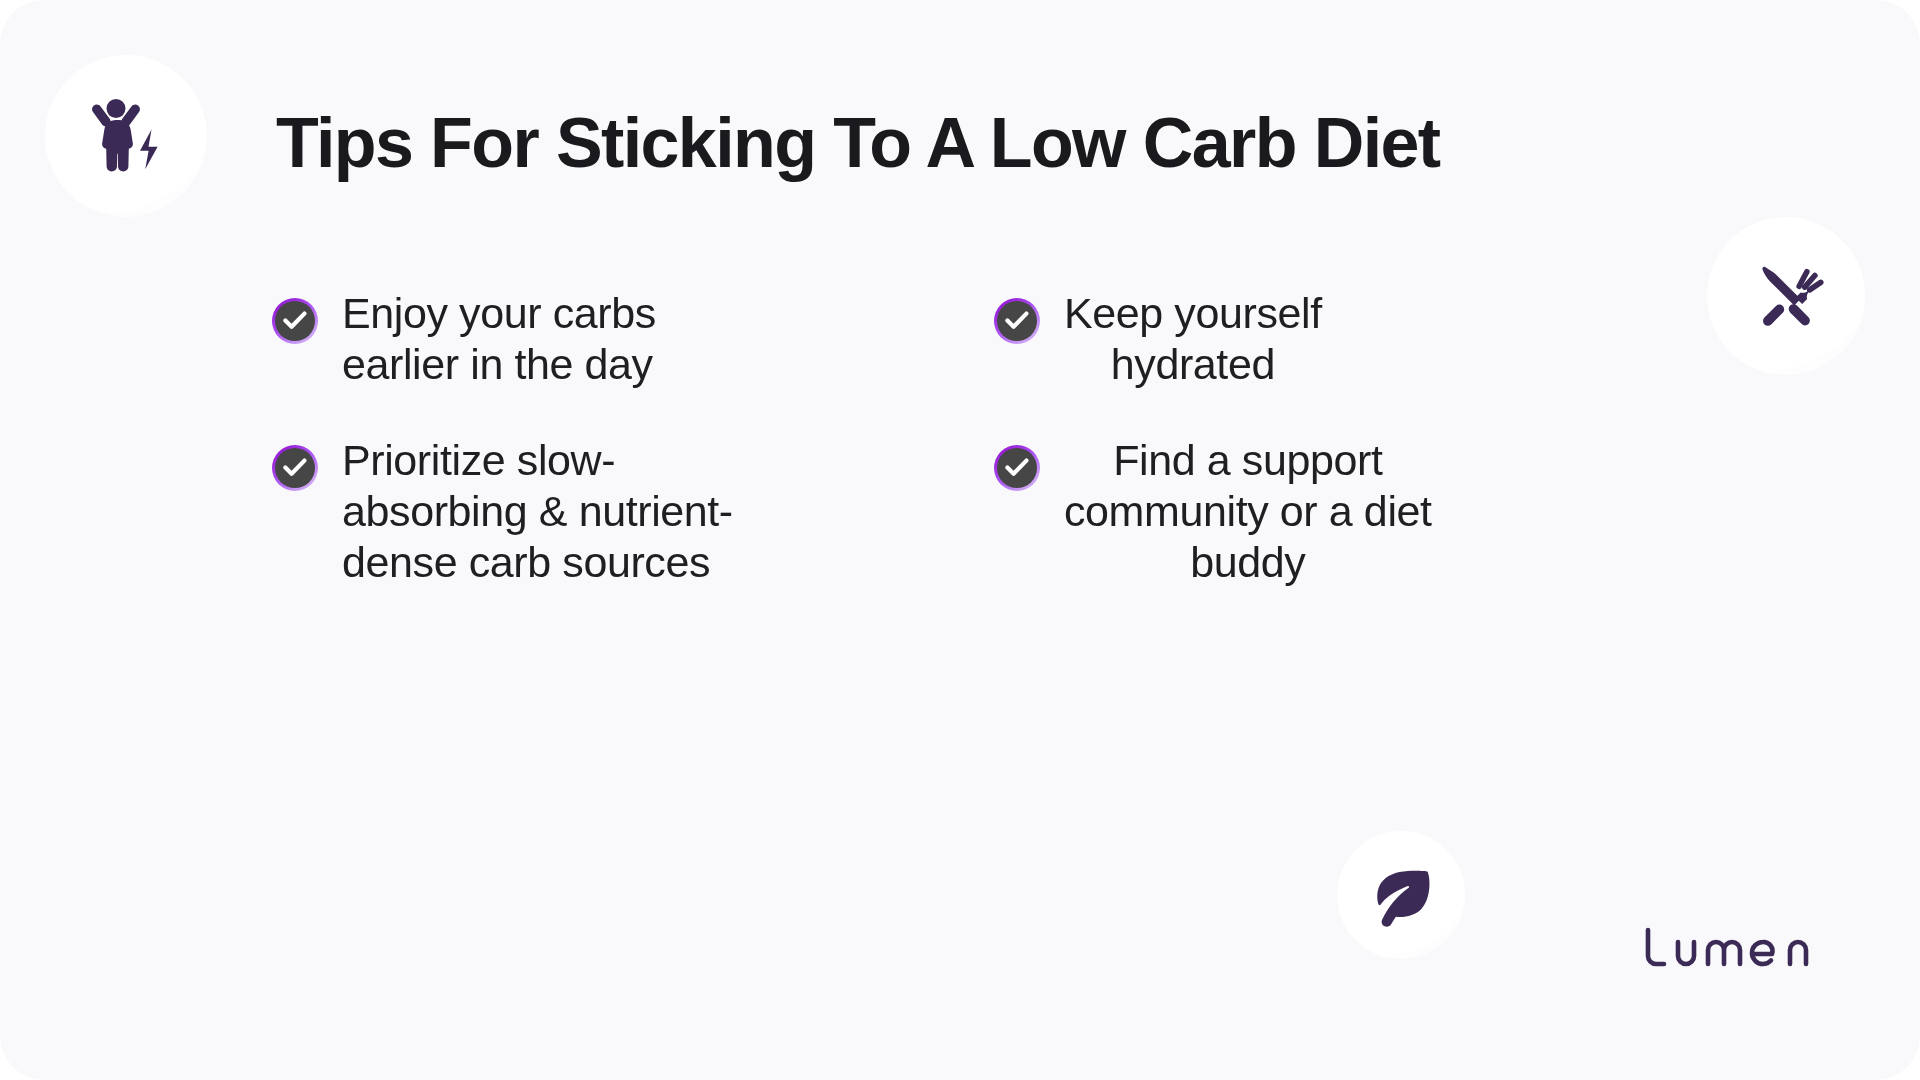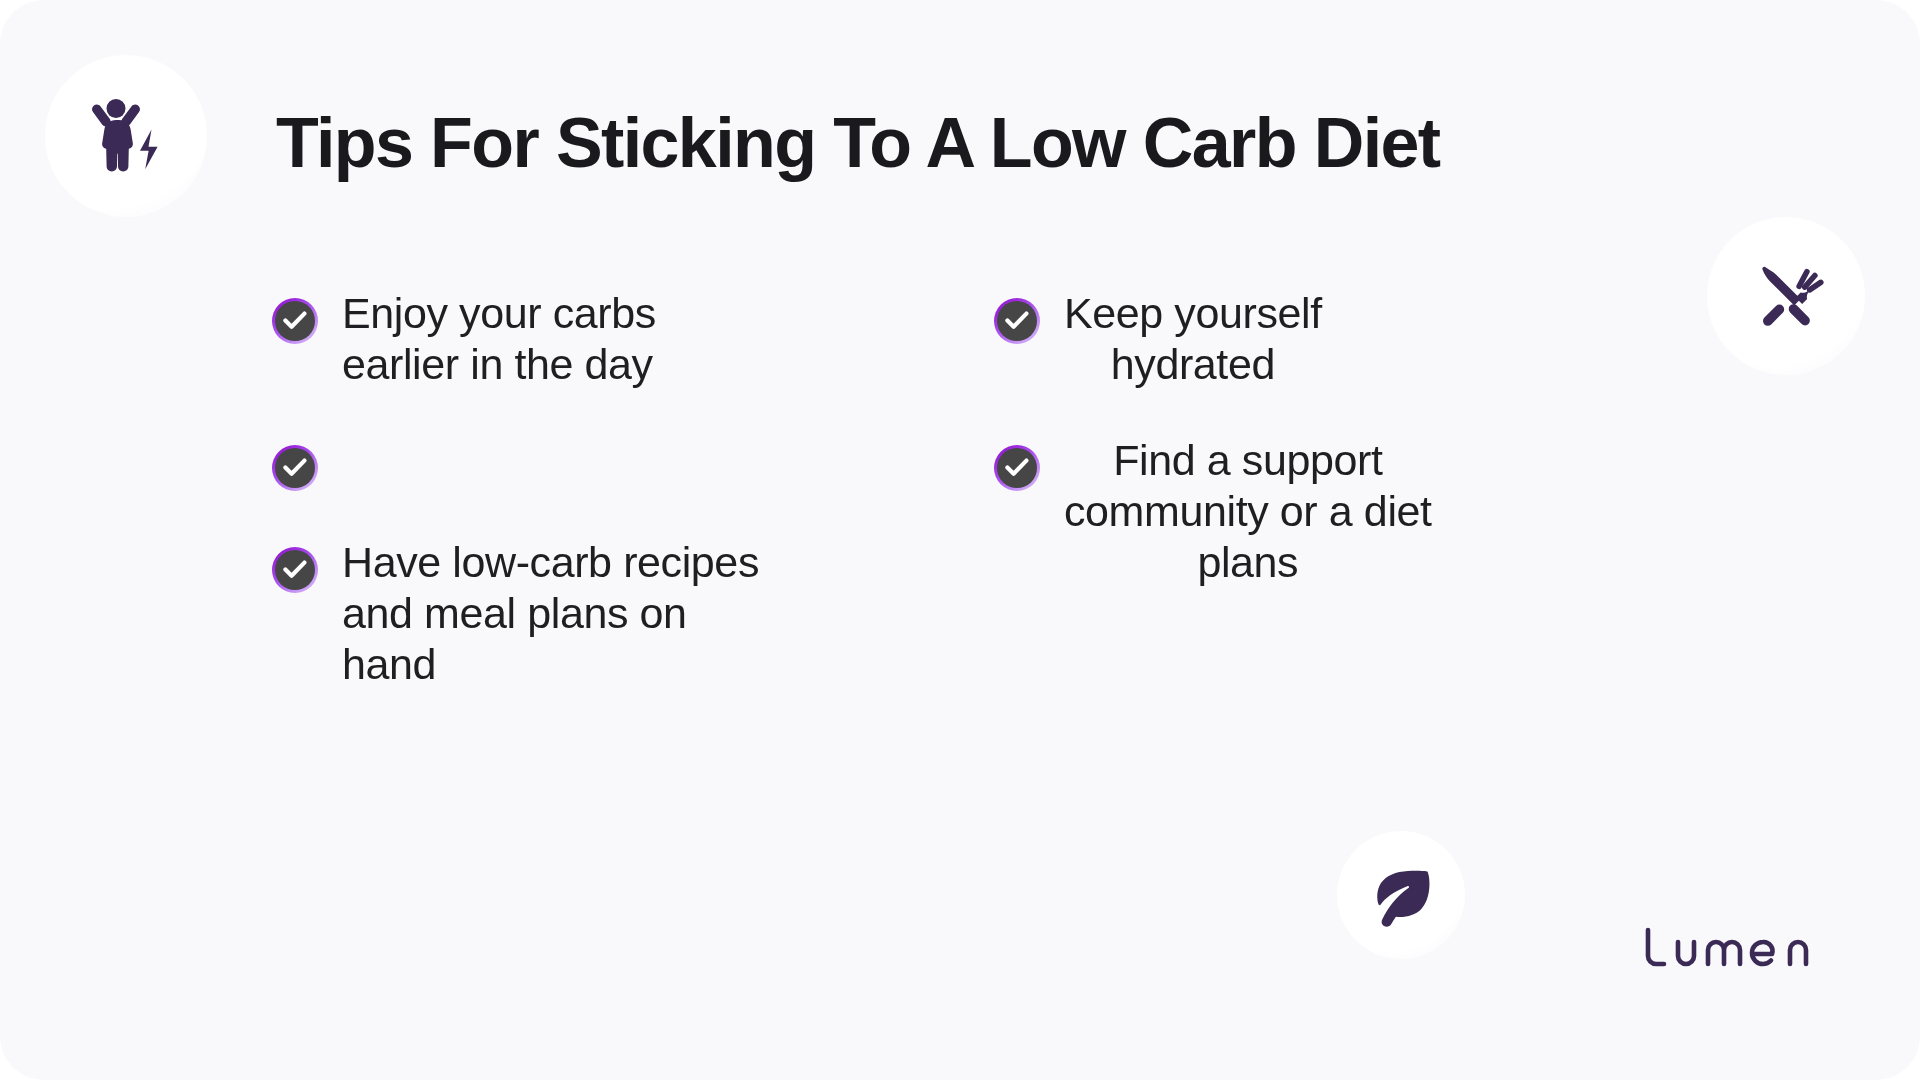--- a/index.html
+++ b/index.html
@@ -199,34 +199,25 @@
       </div>
 
       <div class="tip">
         <span class="check">
           <span class="glow"></span>
           <span class="fill"></span>
           <svg width="24" height="22" viewBox="0 0 24 22">
             <path d="M2.4 10.6 8.6 16.8 21.4 3.6" fill="none" stroke="#ffffff" stroke-width="4.2" stroke-linecap="round" stroke-linejoin="round"></path>
           </svg>
         </span>
-      </div>
-
-      <div class="tip">
-        <span class="check">
-          <span class="glow"></span>
-          <span class="fill"></span>
-          <svg width="24" height="22" viewBox="0 0 24 22">
-            <path d="M2.4 10.6 8.6 16.8 21.4 3.6" fill="none" stroke="#ffffff" stroke-width="4.2" stroke-linecap="round" stroke-linejoin="round"></path>
-          </svg>
-        </span>
-        <span class="tip-text">Have low-carb recipes
-and meal plans on
-hand</span>
-      </div>
+        <span class="tip-text">Prioritize slow-
+absorbing &amp; nutrient-
+dense carb sources</span>
+      </div>
+
 
     </div>
 
     <div class="col" id="col-right">
 
       <div class="tip">
         <span class="check">
           <span class="glow"></span>
           <span class="fill"></span>
           <svg width="24" height="22" viewBox="0 0 24 22">
@@ -241,21 +232,21 @@
       <div class="tip">
         <span class="check">
           <span class="glow"></span>
           <span class="fill"></span>
           <svg width="24" height="22" viewBox="0 0 24 22">
             <path d="M2.4 10.6 8.6 16.8 21.4 3.6" fill="none" stroke="#ffffff" stroke-width="4.2" stroke-linecap="round" stroke-linejoin="round"></path>
           </svg>
         </span>
         <span class="tip-text">Find a support
 community or a diet
-plans</span>
+buddy</span>
       </div>
 
     </div>
 
   </div>
 
   <div class="badge" id="badge-leaf">
     <div class="arc"></div>
     <div class="inner"></div>
     <svg width="72" height="72" viewBox="0 0 72 72">

